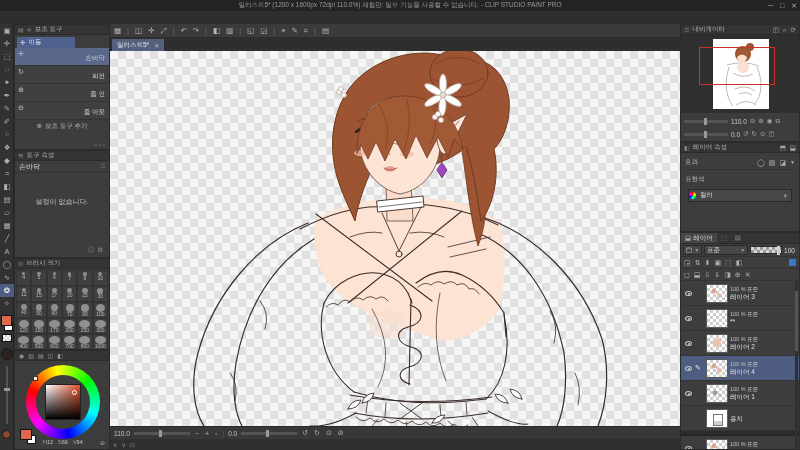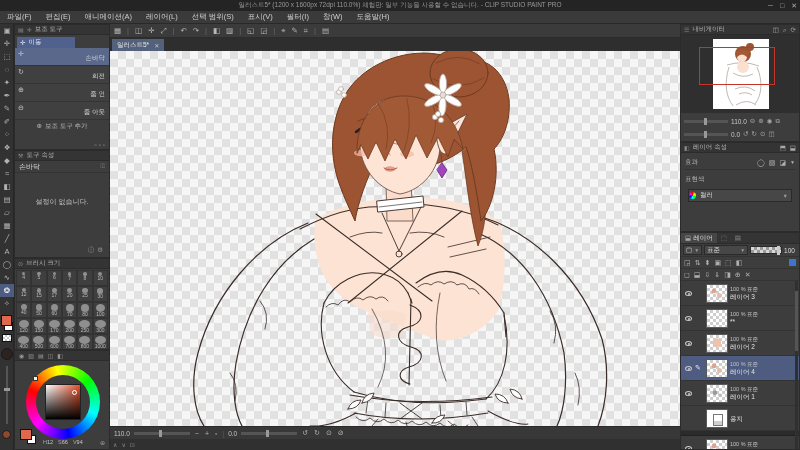--- a/index.html
+++ b/index.html
@@ -132,32 +132,20 @@
   <div id="titlebar">
     <span>일러스트5* (1200 x 1600px 72dpi 110.0%) 체험판: 일부 기능을 사용할 수 없습니다. - CLIP STUDIO PAINT PRO</span>
     <span id="wincontrols">
 
     <span>─</span>
         <span>□</span>
         <span>✕</span>
       </span>
   </div>
 
-  <div id="menubar">
-
-  <span>파일(F)</span>
-      <span>편집(E)</span>
-      <span>애니메이션(A)</span>
-      <span>레이어(L)</span>
-      <span>선택 범위(S)</span>
-      <span>표시(V)</span>
-      <span>필터(I)</span>
-      <span>창(W)</span>
-      <span>도움말(H)</span>
-    </div>
 
   <div id="rail">
 
   <div class="ti">▣</div>
       <div class="ti">✛</div>
       <div class="ti">⬚</div>
       <div class="ti">◌</div>
       <div class="ti">✦</div>
       <div class="ti">✒</div>
       <div class="ti">✎</div>

